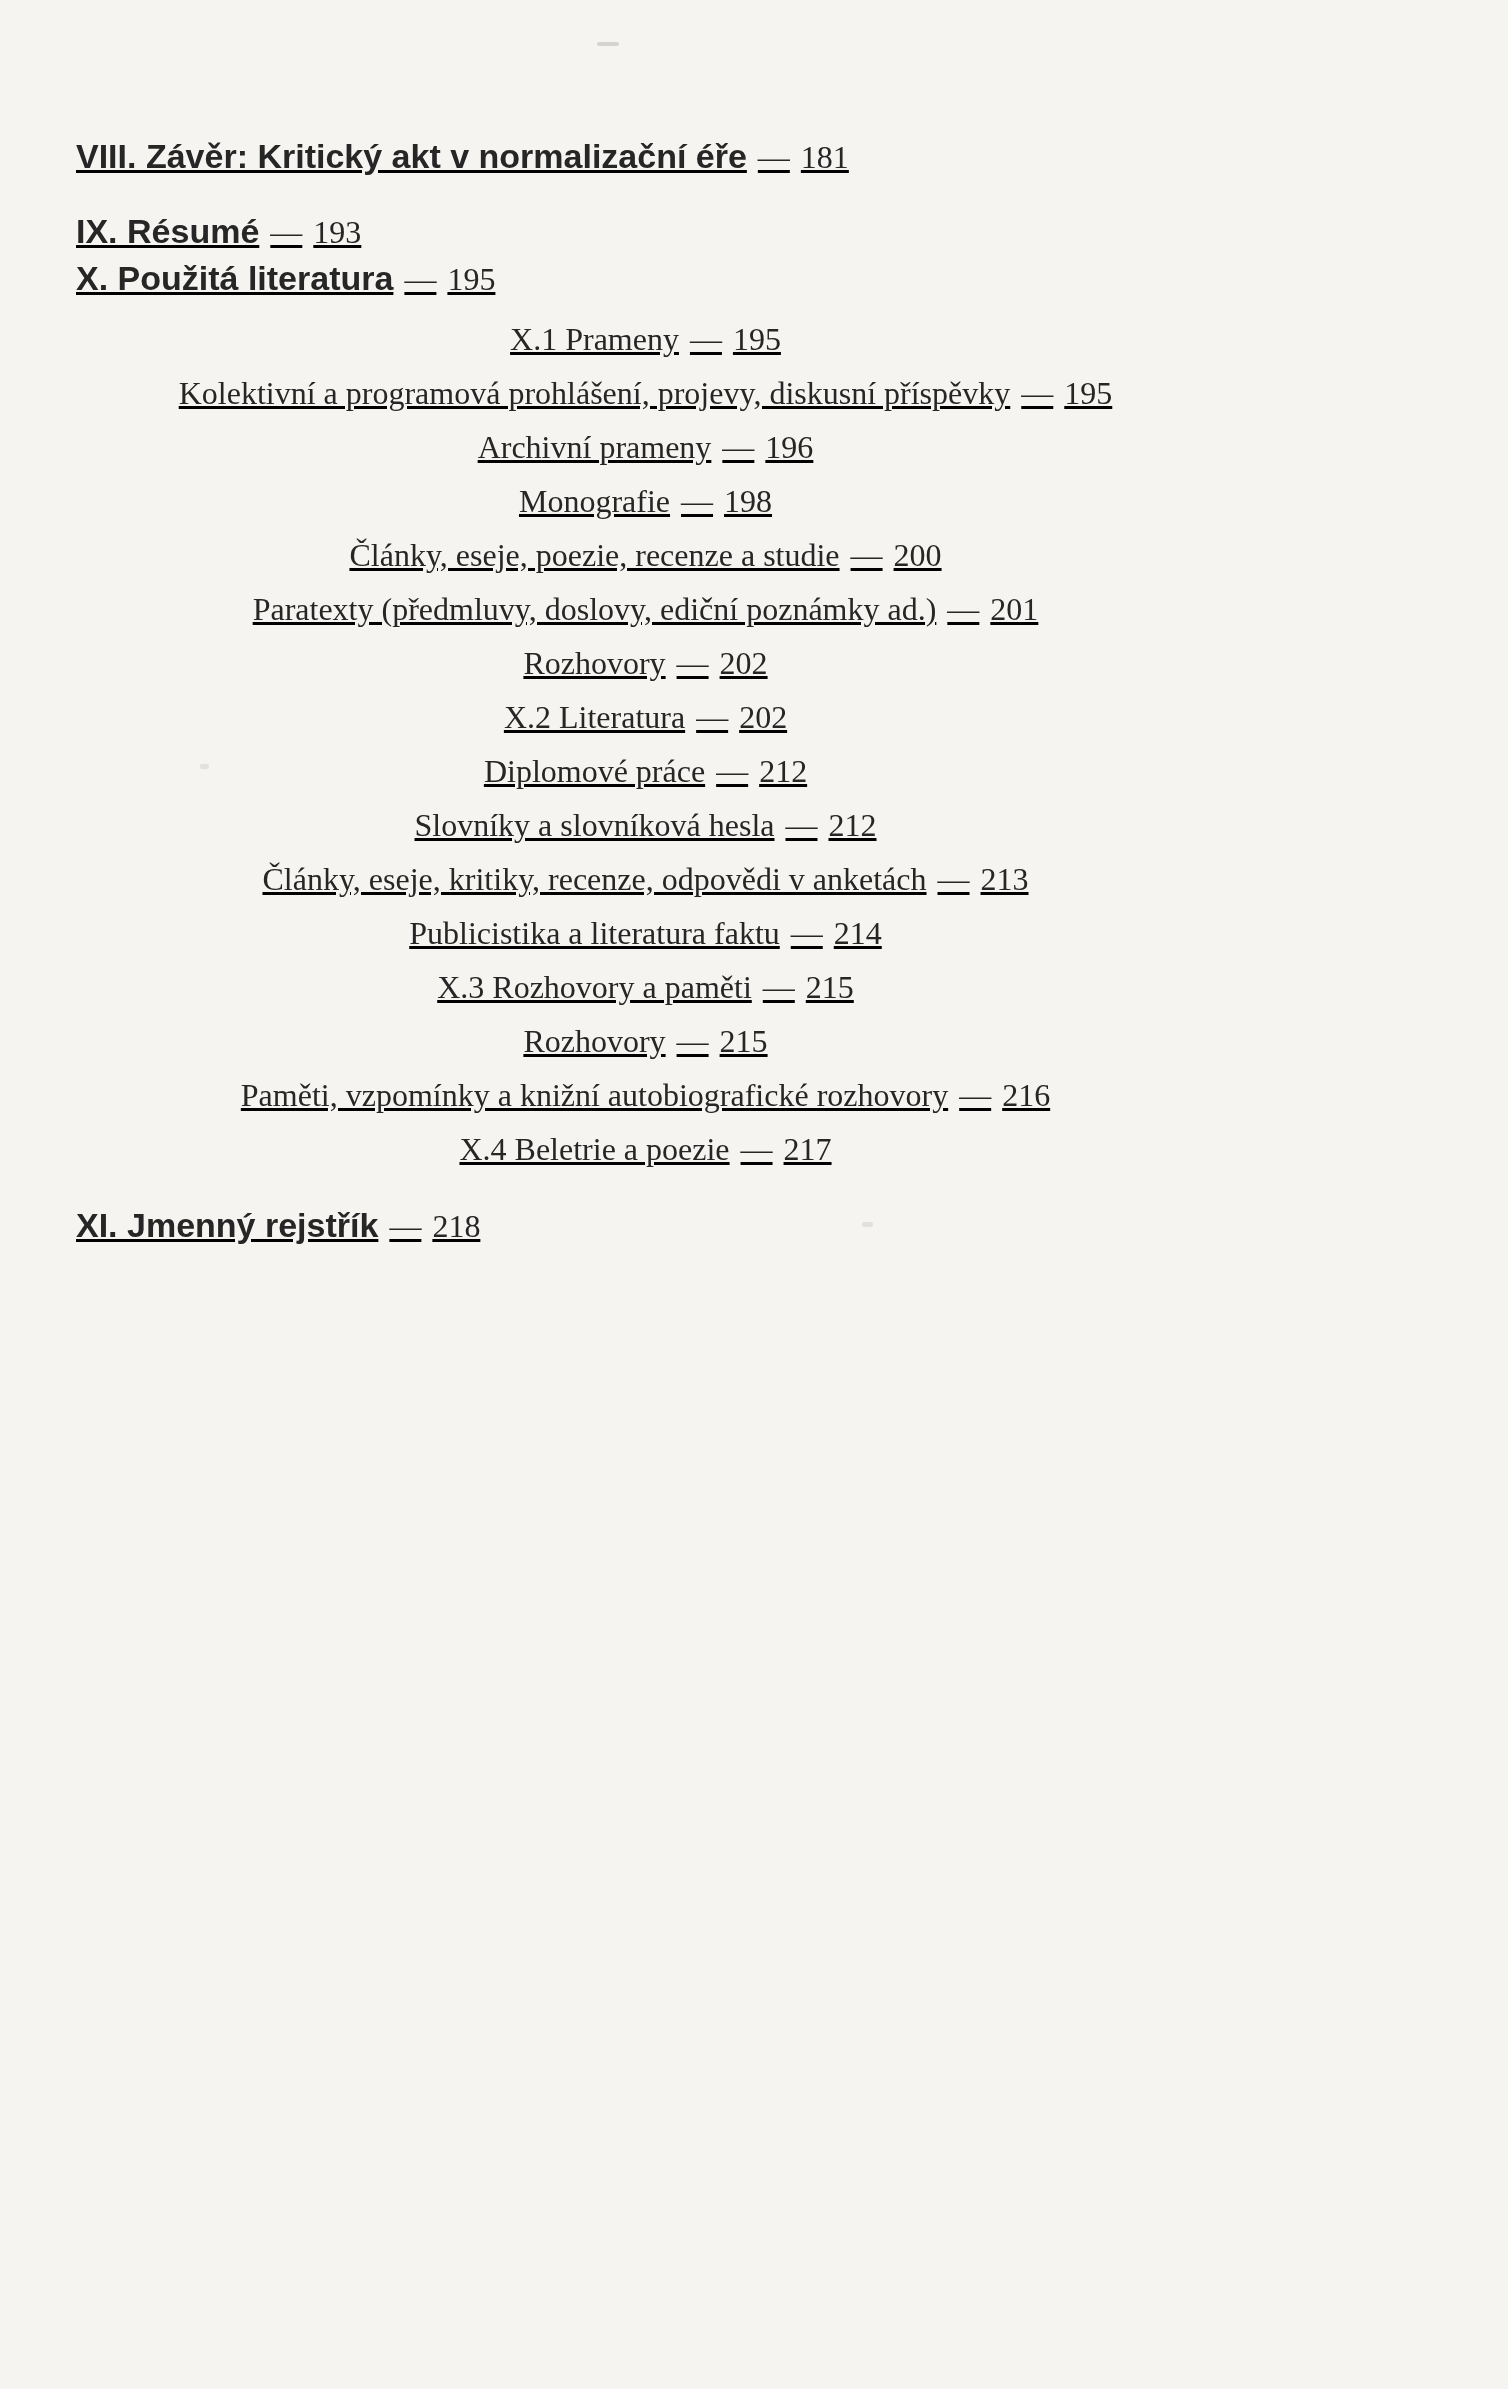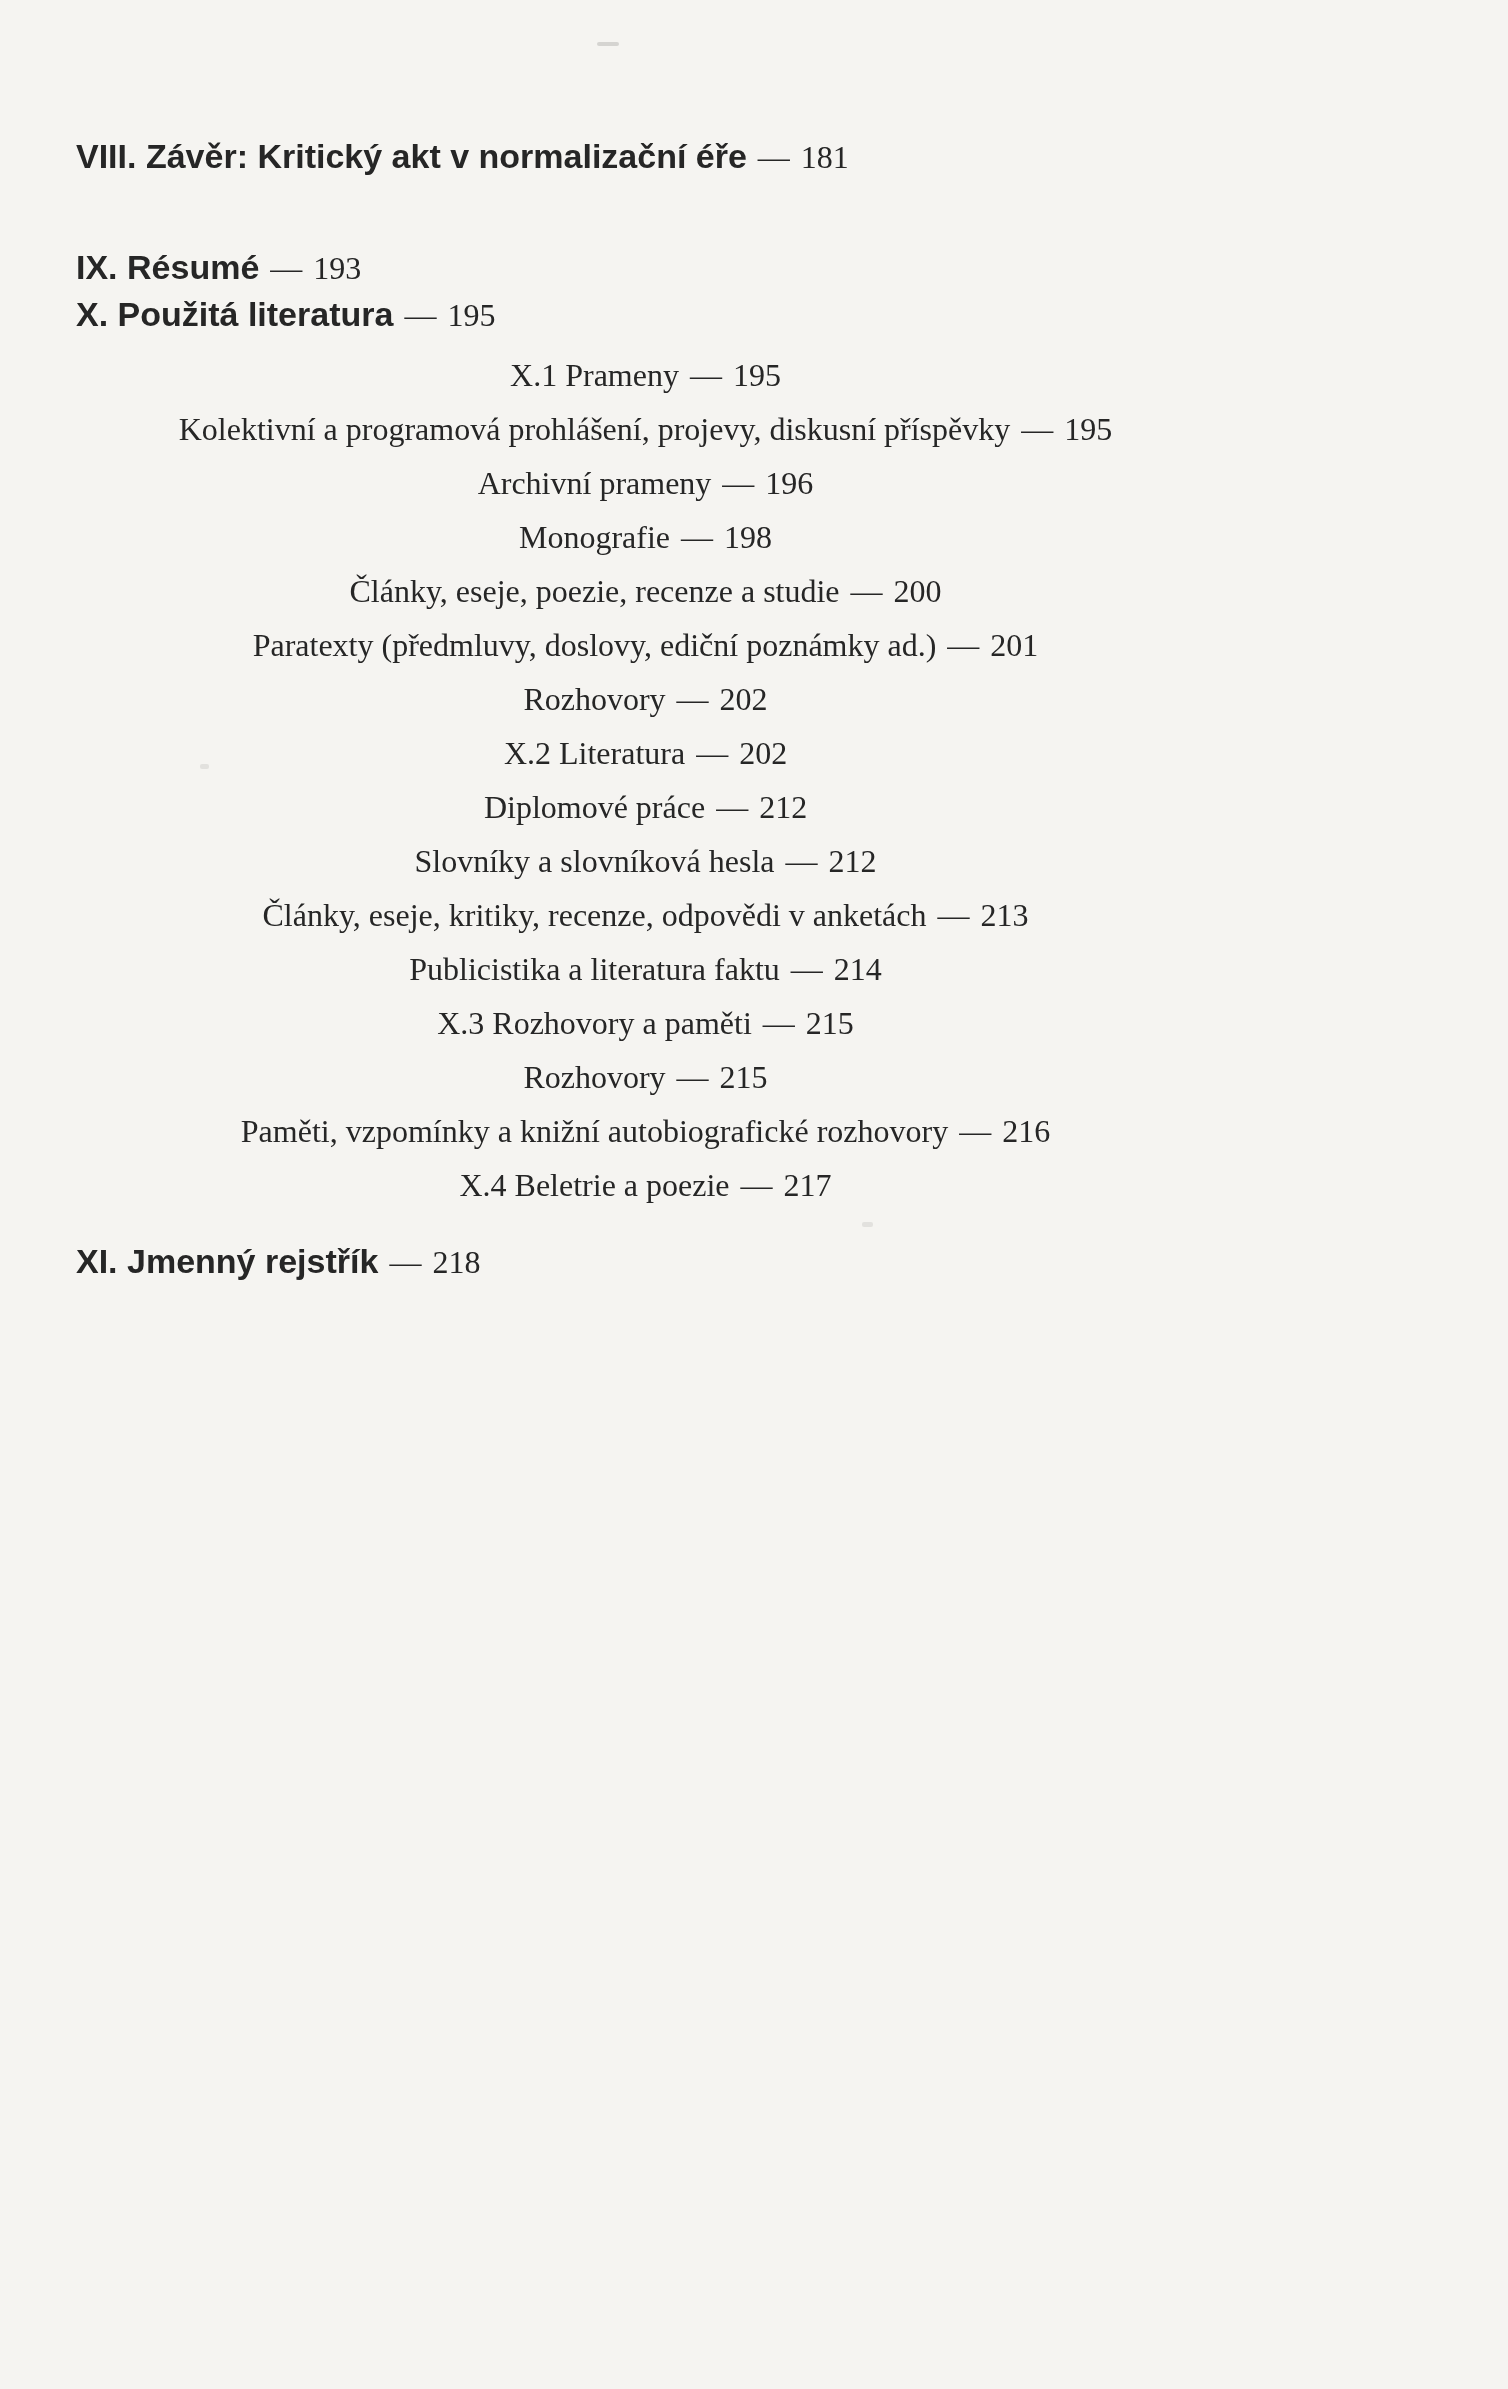--- a/index.html
+++ b/index.html
@@ -8,20 +8,21 @@
     height: 2389px;
     background: #f5f4f1;
     overflow: hidden;
   }
   .page {
     position: relative;
     width: 1304px;
     height: 2389px;
     box-sizing: border-box;
     padding: 133px 89px 0 76px;
+    text-decoration: underline;
   }
   .entry {
     color: #262626;
     white-space: nowrap;
   }
   .entry.heading {
     font-family: "Liberation Sans", sans-serif;
     font-weight: 700;
     font-size: 34px;
     line-height: 46px;
@@ -34,21 +35,21 @@
     text-align: center;
   }
   
   .entry .dash,
   .entry .pagenum {
     font-family: "Liberation Serif", serif;
     font-weight: 400;
     font-size: 32px;
   }
   .entry .dash { margin: 0 11px; }
-  #row-ix  { margin-top: 64px; }
+  #row-ix  { margin-top: 28px; }
   #row-x   { }
   #row-x1  { margin-top: 10px; }
   #row-xi  { margin-top: 26px; }
   .artifact {
     position: absolute;
     background: #cfcecb;
     border-radius: 2px;
   }
   #artifact-top    { left: 597px; top: 42px;   width: 22px; height: 4px; opacity: .85; }
   #artifact-mid    { left: 200px; top: 764px;  width: 9px;  height: 5px; opacity: .5; }

